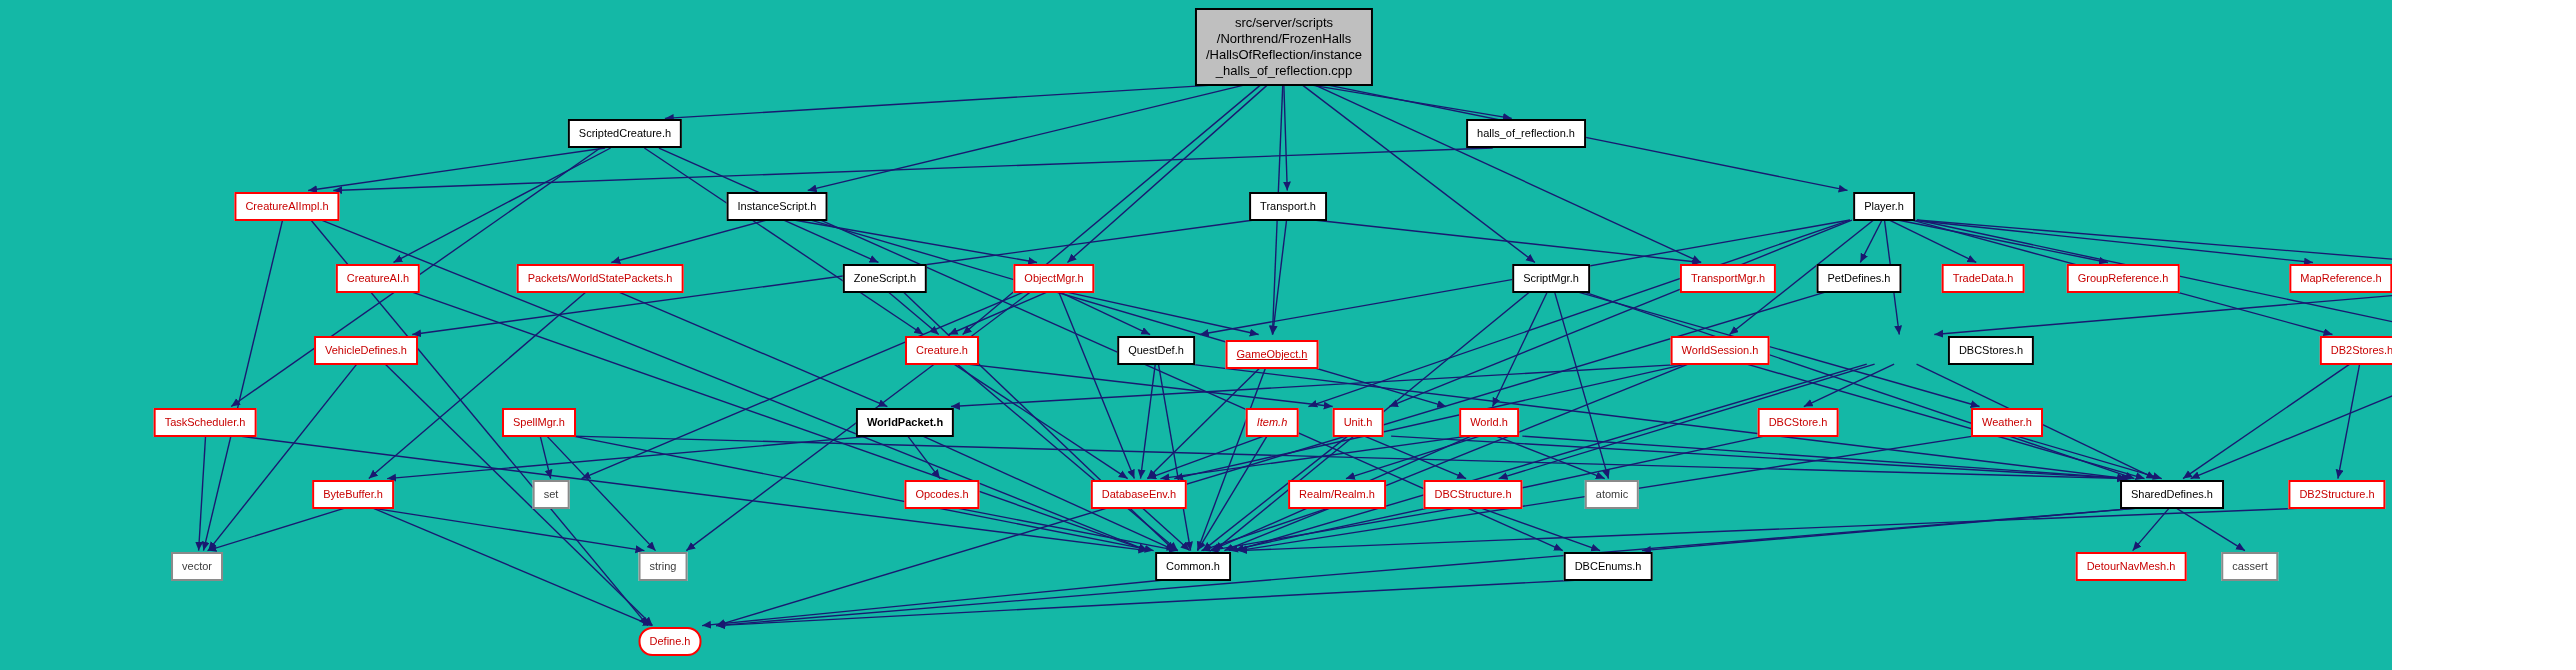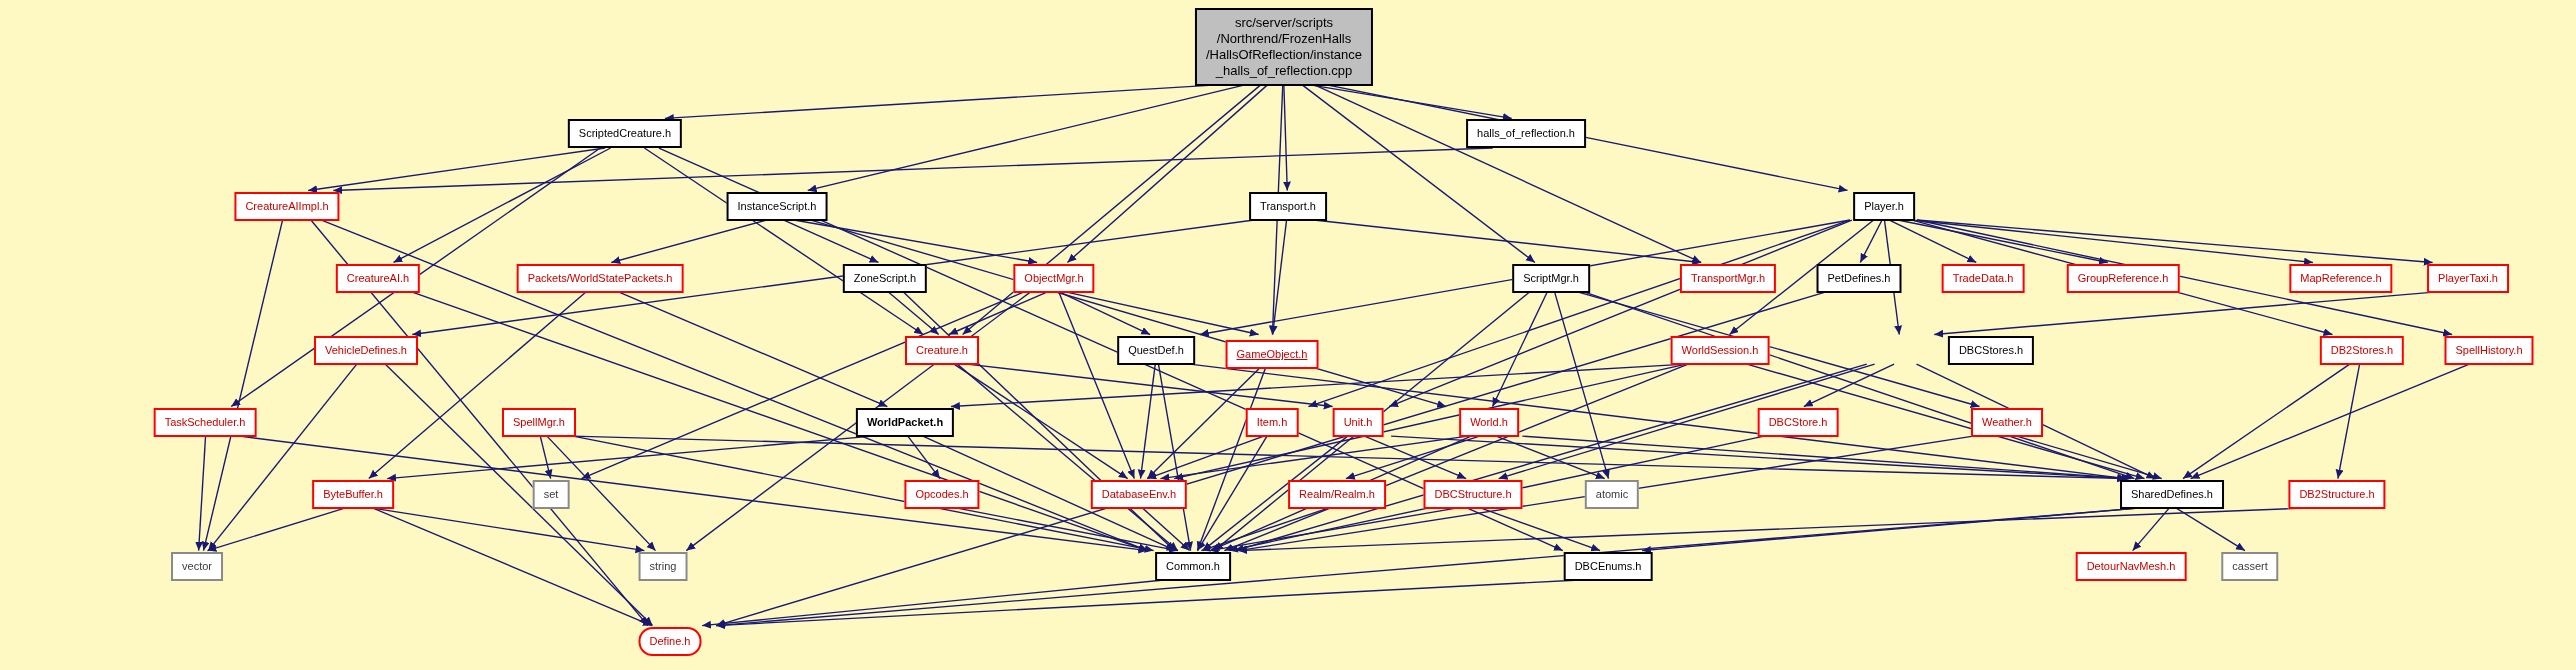--- a/index.html
+++ b/index.html
@@ -1,19 +1,19 @@
 <!DOCTYPE html>
 <html><head>
 <meta charset="utf-8">
 <style>
   html,body{margin:0;padding:0;background:#ffffff;}
   #graph{
     position:relative;
-    width:2576px;height:670px;
-    background:#fef9c3;
+    width:2392px;height:670px;
+    background:#14b8a6;
     font-family:"Liberation Sans","DejaVu Sans",sans-serif;
     overflow:hidden;
   }
   #edge-layer{position:absolute;left:0;top:0;width:2576px;height:670px;}
   .node{
     position:absolute;
     transform:translateX(-50%);
     box-sizing:border-box;
     height:29px;
     line-height:25px;
@@ -190,21 +190,21 @@
     <div class="node truncated" style="left: 942px; top: 336px;">Creature.h</div>
     <div class="node normal" style="left: 1156px; top: 336px;">QuestDef.h</div>
     <div class="node truncated" style="left: 1272px; top: 340px; text-decoration: underline;">GameObject.h</div>
     <div class="node truncated" style="left: 1720px; top: 336px;">WorldSession.h</div>
     <div class="node normal" style="left: 1991px; top: 336px;">DBCStores.h</div>
     <div class="node truncated" style="left: 2362px; top: 336px;">DB2Stores.h</div>
     <div class="node truncated" style="left: 2489px; top: 336px;">SpellHistory.h</div>
     <div class="node truncated" style="left: 205px; top: 408px;">TaskScheduler.h</div>
     <div class="node truncated" style="left: 539px; top: 408px;">SpellMgr.h</div>
     <div class="node normal" style="left: 905px; top: 408px; font-weight: bold;">WorldPacket.h</div>
-    <div class="node truncated" style="left: 1272px; top: 408px;">Item.h</div>
+    <div class="node truncated" style="left: 1272px; top: 408px; font-style: italic;">Item.h</div>
     <div class="node truncated" style="left: 1358px; top: 408px;">Unit.h</div>
     <div class="node truncated" style="left: 1489px; top: 408px;">World.h</div>
     <div class="node truncated" style="left: 1798px; top: 408px;">DBCStore.h</div>
     <div class="node truncated" style="left: 2007px; top: 408px;">Weather.h</div>
     <div class="node truncated" style="left: 353px; top: 480px;">ByteBuffer.h</div>
     <div class="node system" style="left: 551px; top: 480px;">set</div>
     <div class="node truncated" style="left: 942px; top: 480px; text-align: center;">Opcodes.h</div>
     <div class="node truncated" style="left: 1139px; top: 480px;">DatabaseEnv.h</div>
     <div class="node truncated" style="left: 1337px; top: 480px;">Realm/Realm.h</div>
     <div class="node truncated" style="left: 1473px; top: 480px;">DBCStructure.h</div>

